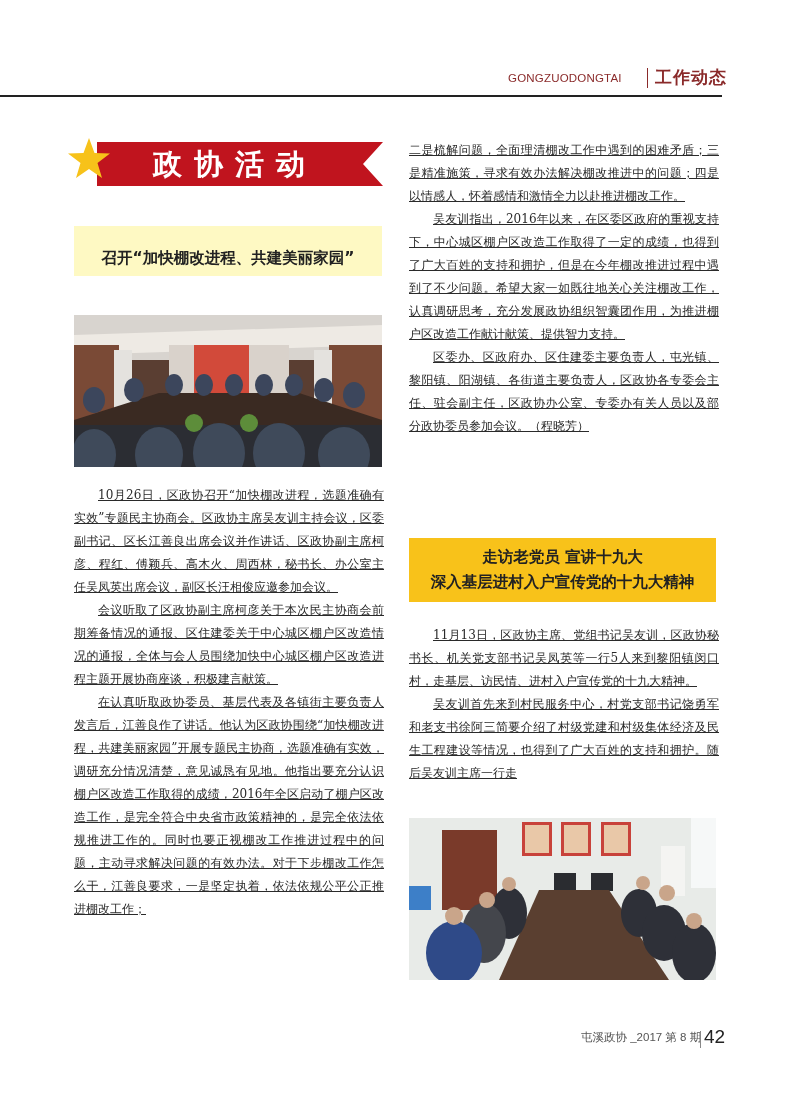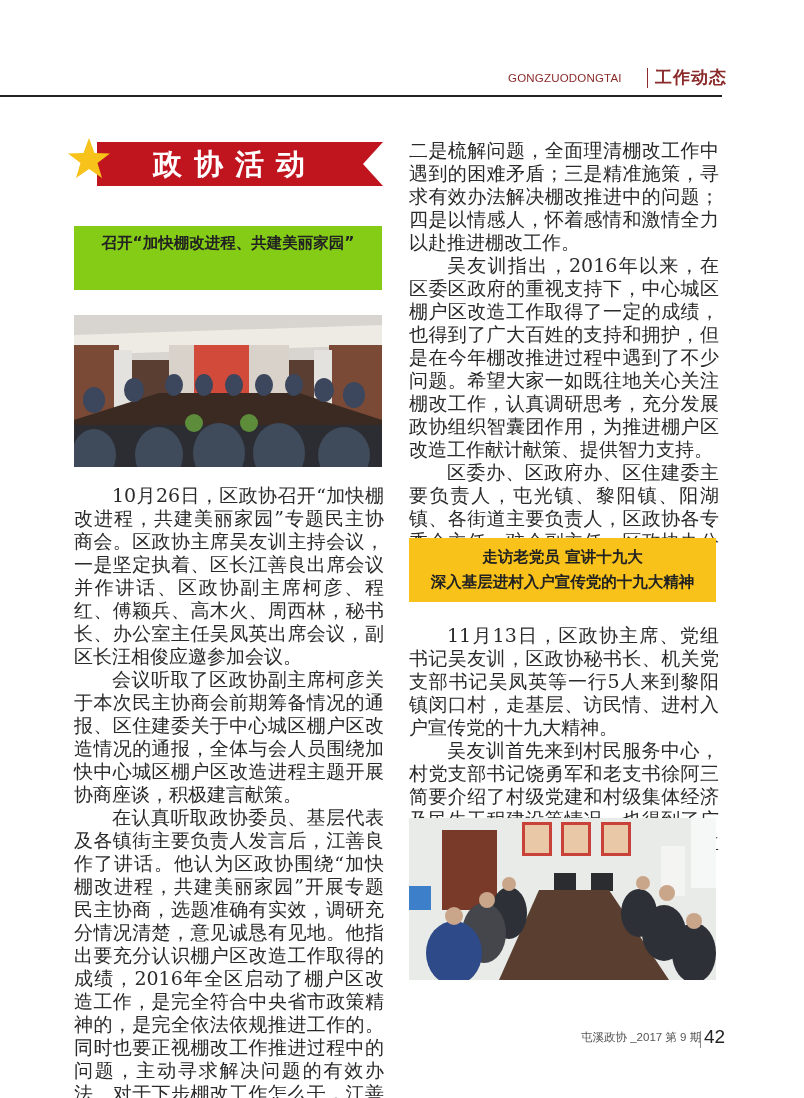--- a/index.html
+++ b/index.html
@@ -15,28 +15,28 @@
   
   .banner{left:97px;top:142px;width:286px;height:45px;}
   .banner svg{position:absolute;left:0;top:0;}
   .banner-text{position:absolute;left:38px;top:3px;width:200px;text-align:center;
        font-family:"DejaVu Sans","Liberation Sans",sans-serif;font-weight:bold;
        font-size:29px;color:#fff;letter-spacing:12px;}
   .star{left:66px;top:136px;}
   
   .tbox{font-family:"DejaVu Sans","Liberation Sans",sans-serif;font-weight:bold;
         color:#222;text-align:center;font-size:15.5px;line-height:25px;}
-  .tbox1{left:74px;top:226px;width:308px;height:64px;background:#84cc16;padding-top:5px;box-sizing:border-box;}
+  .tbox1{left:74px;top:226px;width:308px;height:50px;background:#fef9c3;padding-top:20px;box-sizing:border-box;}
   .tbox2{left:409px;top:538px;width:307px;height:64px;background:#f8c21a;padding-top:7px;box-sizing:border-box;}
   
   .photo{overflow:hidden;}
   .photo1{left:74px;top:315px;width:308px;height:152px;background:#6b4a3a;}
   .photo2{left:409px;top:818px;width:307px;height:162px;background:#e9ece9;}
   
-  .col{font-size:19px;line-height:23px;text-align:justify;text-justify:inter-character;}
+  .col{font-size:12px;line-height:23px;text-align:justify;text-justify:inter-character;text-decoration:underline;}
   .col p{margin:0;}
   .col .ind{text-indent:2em;}
   .colA1{left:74px;top:484px;width:310px;}
   .colB1{left:409px;top:139px;width:310px;}
   .colB2{left:409px;top:624px;width:310px;}
   
   .foot{left:581px;top:1030px;font-family:"Liberation Sans","DejaVu Sans",sans-serif;
         font-size:11.5px;color:#555;}
   .foot-sep{left:700px;top:1031px;width:1px;height:17px;background:#888;}
   .foot-num{left:704px;top:1026px;font-family:"Liberation Sans","DejaVu Sans",sans-serif;
@@ -96,29 +96,29 @@
       <ellipse cx="145" cy="138" rx="26" ry="30"></ellipse>
         <ellipse cx="205" cy="138" rx="26" ry="30"></ellipse>
       <ellipse cx="270" cy="140" rx="26" ry="28"></ellipse>
     </g>
     <circle cx="120" cy="108" r="9" fill="#5d8d3a"></circle>
     <circle cx="175" cy="108" r="9" fill="#5d8d3a"></circle>
   </svg>
 </div>
 
 <div class="abs col colA1">
-  <p class="ind">10月26日，区政协召开“加快棚改进程，共建美丽家园”专题民主协商会。区政协主席吴友训主持会议，一是坚定执着、区长江善良出席会议并作讲话、区政协副主席柯彦、程红、傅颖兵、高木火、周西林，秘书长、办公室主任吴凤英出席会议，副区长汪相俊应邀参加会议。</p>
+  <p class="ind">10月26日，区政协召开“加快棚改进程，选题准确有实效”专题民主协商会。区政协主席吴友训主持会议，区委副书记、区长江善良出席会议并作讲话、区政协副主席柯彦、程红、傅颖兵、高木火、周西林，秘书长、办公室主任吴凤英出席会议，副区长汪相俊应邀参加会议。</p>
   <p class="ind">会议听取了区政协副主席柯彦关于本次民主协商会前期筹备情况的通报、区住建委关于中心城区棚户区改造情况的通报，全体与会人员围绕加快中心城区棚户区改造进程主题开展协商座谈，积极建言献策。</p>
   <p class="ind">在认真听取政协委员、基层代表及各镇街主要负责人发言后，江善良作了讲话。他认为区政协围绕“加快棚改进程，共建美丽家园”开展专题民主协商，选题准确有实效，调研充分情况清楚，意见诚恳有见地。他指出要充分认识棚户区改造工作取得的成绩，2016年全区启动了棚户区改造工作，是完全符合中央省市政策精神的，是完全依法依规推进工作的。同时也要正视棚改工作推进过程中的问题，主动寻求解决问题的有效办法。对于下步棚改工作怎么干，江善良要求，一是坚定执着，依法依规公平公正推进棚改工作；</p>
 </div>
 
 <div class="abs col colB1">
   <p>二是梳解问题，全面理清棚改工作中遇到的困难矛盾；三是精准施策，寻求有效办法解决棚改推进中的问题；四是以情感人，怀着感情和激情全力以赴推进棚改工作。</p>
   <p class="ind">吴友训指出，2016年以来，在区委区政府的重视支持下，中心城区棚户区改造工作取得了一定的成绩，也得到了广大百姓的支持和拥护，但是在今年棚改推进过程中遇到了不少问题。希望大家一如既往地关心关注棚改工作，认真调研思考，充分发展政协组织智囊团作用，为推进棚户区改造工作献计献策、提供智力支持。</p>
-  <p class="ind">区委办、区政府办、区住建委主要负责人，屯光镇、黎阳镇、阳湖镇、各街道主要负责人，区政协各专委会主任、驻会副主任，区政协办公室、中心城区棚户区改造工作取得了一定的成绩。（程晓芳）</p>
+  <p class="ind">区委办、区政府办、区住建委主要负责人，屯光镇、黎阳镇、阳湖镇、各街道主要负责人，区政协各专委会主任、驻会副主任，区政协办公室、专委办有关人员以及部分政协委员参加会议。（程晓芳）</p>
 </div>
 
 <div class="abs tbox tbox2">
   <div>走访老党员 宣讲十九大</div>
   <div>深入基层进村入户宣传党的十九大精神</div>
 </div>
 
 <div class="abs col colB2">
   <p class="ind">11月13日，区政协主席、党组书记吴友训，区政协秘书长、机关党支部书记吴凤英等一行5人来到黎阳镇闵口村，走基层、访民情、进村入户宣传党的十九大精神。</p>
   <p class="ind">吴友训首先来到村民服务中心，村党支部书记饶勇军和老支书徐阿三简要介绍了村级党建和村级集体经济及民生工程建设等情况，也得到了广大百姓的支持和拥护。随后吴友训主席一行走</p>
@@ -152,15 +152,15 @@
       <circle cx="45" cy="98" r="9"></circle>
         <circle cx="78" cy="82" r="8"></circle>
       <circle cx="100" cy="66" r="7"></circle>
         <circle cx="234" cy="65" r="7"></circle>
       <circle cx="258" cy="75" r="8"></circle>
         <circle cx="285" cy="103" r="8"></circle>
     </g>
   </svg>
 </div>
 
-<div class="abs foot">屯溪政协 _2017 第 9 期</div>
+<div class="abs foot">屯溪政协 _2017 第 8 期</div>
 <div class="abs foot-sep"></div>
 <div class="abs foot-num">42</div>
 
 </body></html>

